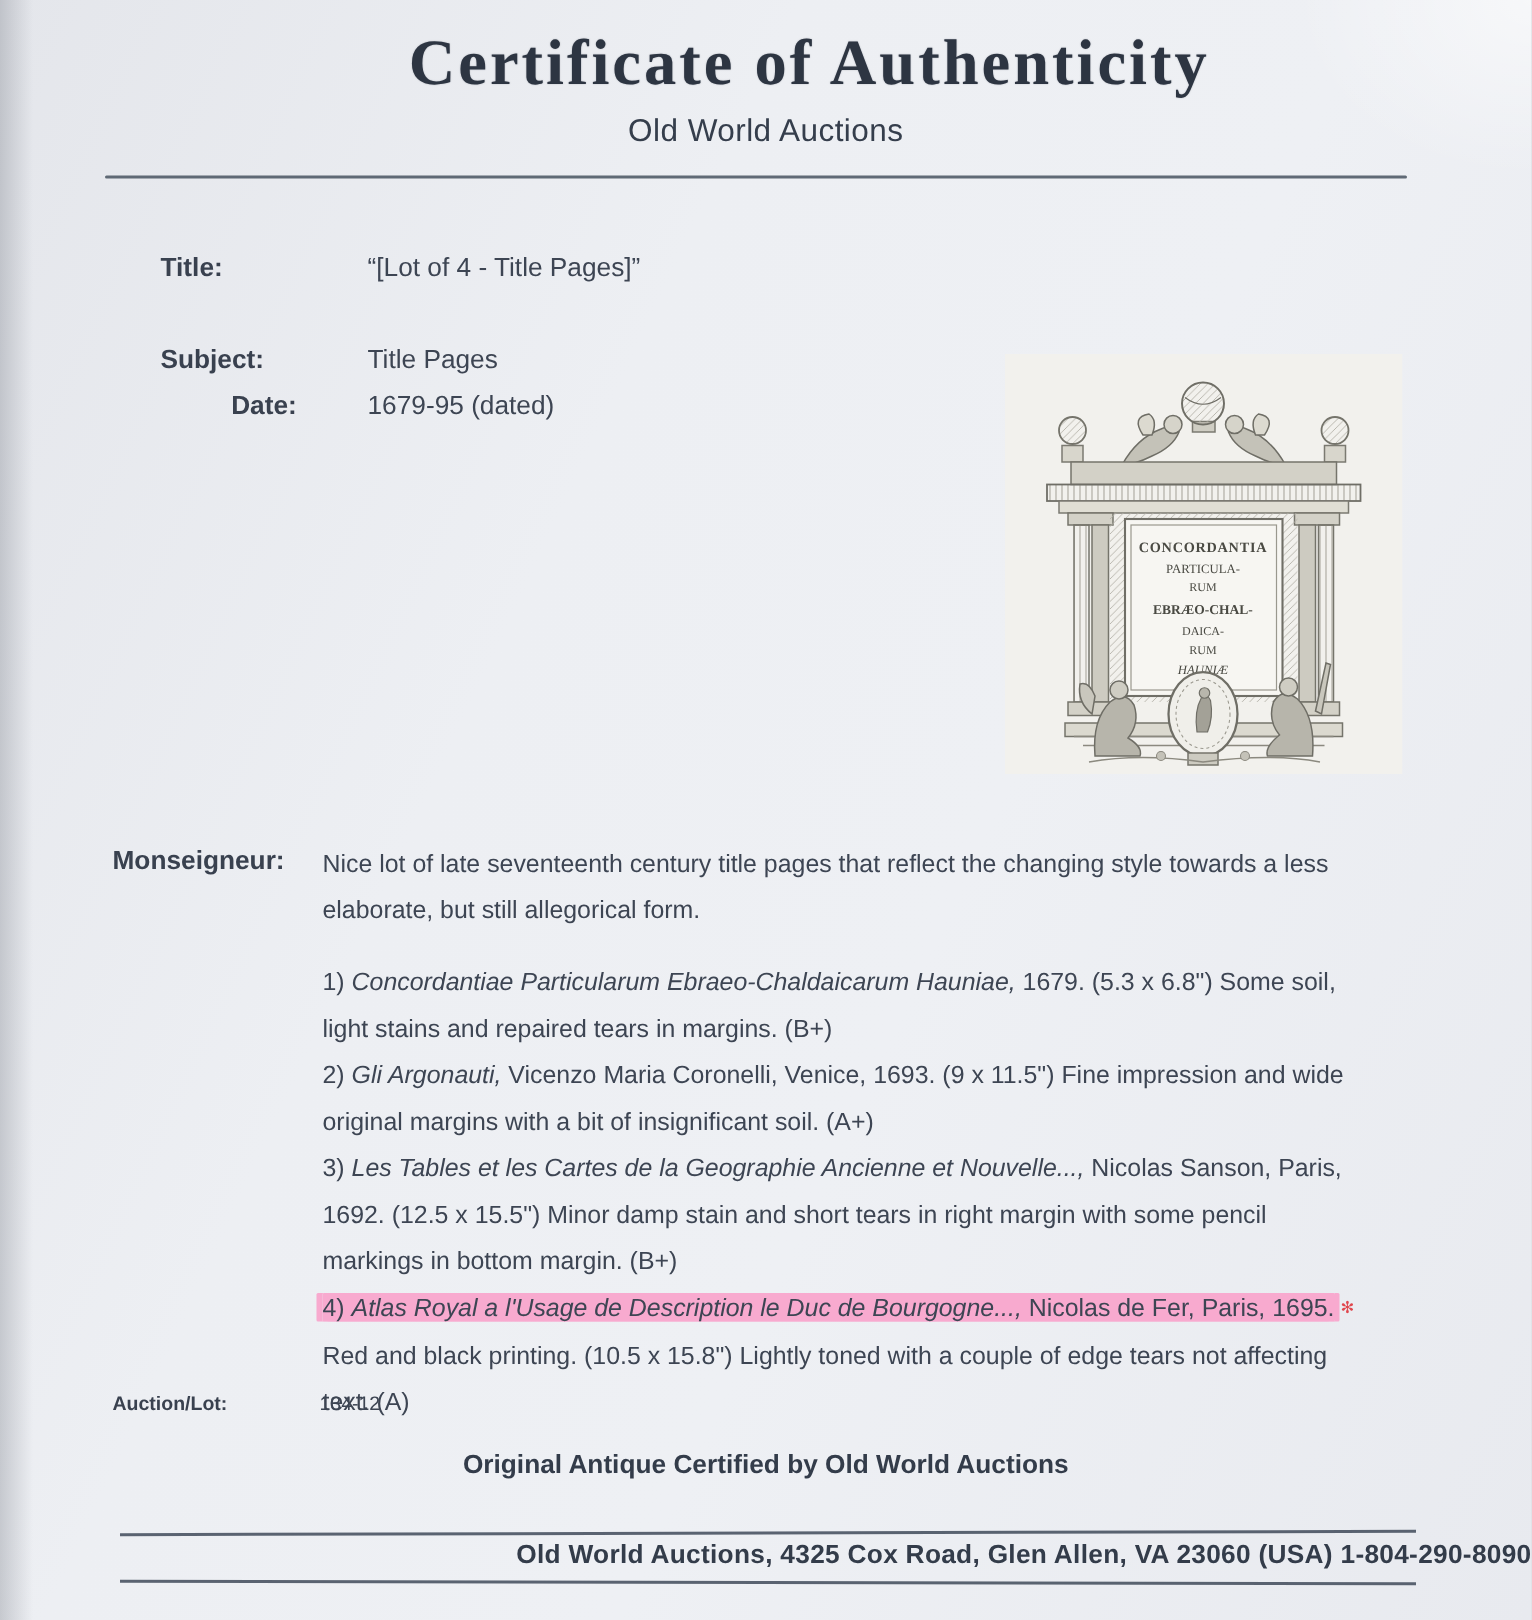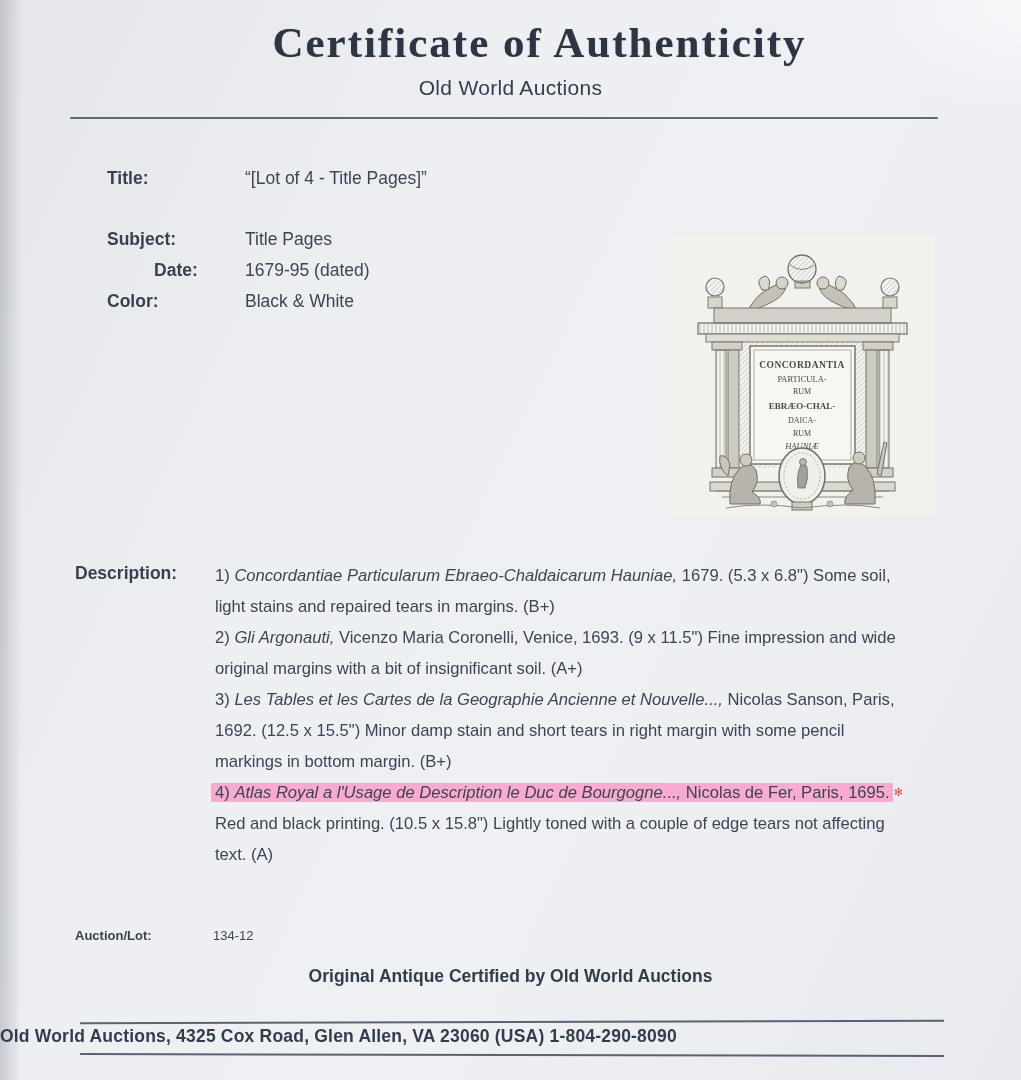--- a/index.html
+++ b/index.html
@@ -74,21 +74,21 @@
   .auction-row{position:absolute;left:75px;top:928px;font-size:13px;}
   .auction-row .field-label{width:138px;}
   .cert-line{
     position:absolute;left:0;top:966px;width:100%;
     text-align:center;font-size:17.5px;font-weight:700;color:#333c4a;
   }
   .footer-rule-top{position:absolute;left:80px;top:1021px;width:864px;height:2px;background:#3f4a59;opacity:.85;transform:rotate(-.15deg);}
   .footer-rule-bottom{position:absolute;left:80px;top:1054px;width:864px;height:2px;background:#3f4a59;opacity:.85;transform:rotate(.12deg);}
   .footer-text{
     position:absolute;left:0;top:1026px;width:100%;
-    text-align:left;font-size:17.5px;font-weight:700;color:#333c4a;letter-spacing:.2px;
+    text-align:right;font-size:17.5px;font-weight:700;color:#333c4a;letter-spacing:.2px;
   }
 </style>
 </head>
 <body>
 
 <div class="page">
   <div class="scan-edge"></div>
   <div class="scan-corner"></div>
 
   <div class="doc-title">Certificate of Authenticity</div>
@@ -96,23 +96,20 @@
   <div class="header-rule"></div>
 
   <div class="field-row row-title">
     <span class="field-label">Title:</span><span class="field-value">“[Lot of 4 - Title Pages]”</span>
   </div>
   <div class="field-row row-subject">
     <span class="field-label">Subject:</span><span class="field-value">Title Pages</span>
   </div>
   <div class="field-row row-date">
     <span class="field-label">Date:</span><span class="field-value">1679-95 (dated)</span>
-  </div>
-  <div class="field-row row-color">
-    <span class="field-label">Color:</span><span class="field-value">Black &amp; White</span>
   </div>
 
   <div class="engraving">
     <svg width="265" height="280" viewBox="0 0 265 280" xmlns="http://www.w3.org/2000/svg">
       <defs>
         <pattern id="hatchV" width="4" height="4" patternUnits="userSpaceOnUse">
           <path d="M2 0 V4" stroke="#a6a49a" stroke-width="0.7"></path>
         </pattern>
         <pattern id="hatchD" width="5" height="5" patternUnits="userSpaceOnUse">
           <path d="M0 5 L5 0" stroke="#b4b2a8" stroke-width="0.6"></path>
@@ -183,22 +180,23 @@
         <circle cx="189" cy="222" r="6" fill="#cfcdc3"></circle>
         <path d="M207 238 L214 206 L217 207 L211 240 Z" fill="#c9c7bd"></path>
       </g>
 
       <path d="M56 272 Q90 266 132 272 Q178 266 210 272" stroke="#8b897f" stroke-width="1" fill="none"></path>
       <circle cx="104" cy="268" r="3" fill="#c4c2b8" stroke="#8b897f" stroke-width="0.7"></circle>
       <circle cx="160" cy="268" r="3" fill="#c4c2b8" stroke="#8b897f" stroke-width="0.7"></circle>
     </svg>
   </div>
 
-  <div class="desc-label">Description:</div>
+  <div class="desc-label">Monseigneur:</div>
   <div class="desc-body">
+    <p class="desc-intro">Nice lot of late seventeenth century title pages that reflect the changing style towards a less elaborate, but still allegorical form.</p>
     <p><span>1) </span><em>Concordantiae Particularum Ebraeo-Chaldaicarum Hauniae,</em><span> 1679. (5.3 x 6.8") Some soil, light stains and repaired tears in margins. (B+)</span></p>
     <p><span>2) </span><em>Gli Argonauti,</em><span> Vicenzo Maria Coronelli, Venice, 1693. (9 x 11.5") Fine impression and wide original margins with a bit of insignificant soil. (A+)</span></p>
     <p><span>3) </span><em>Les Tables et les Cartes de la Geographie Ancienne et Nouvelle...,</em><span> Nicolas Sanson, Paris, 1692. (12.5 x 15.5") Minor damp stain and short tears in right margin with some pencil markings in bottom margin. (B+)</span></p>
     <p>
       <span class="hl"><span>4) </span><em>Atlas Royal a l'Usage de Description le Duc de Bourgogne...,</em><span> Nicolas de Fer, Paris, 1695.</span></span><span class="marker">✻</span><br>
       <span>Red and black printing. (10.5 x 15.8") Lightly toned with a couple of edge tears not affecting text. (A)</span>
     </p>
   </div>
 
   <div class="auction-row">

